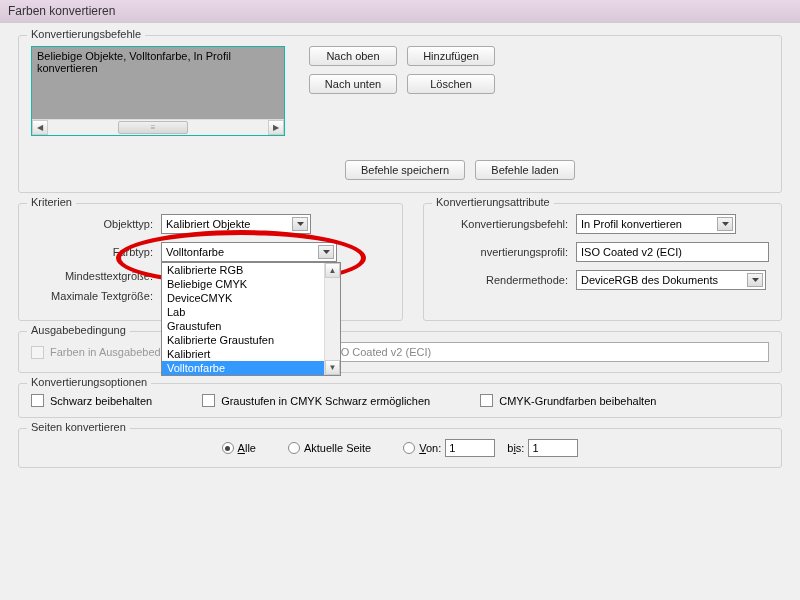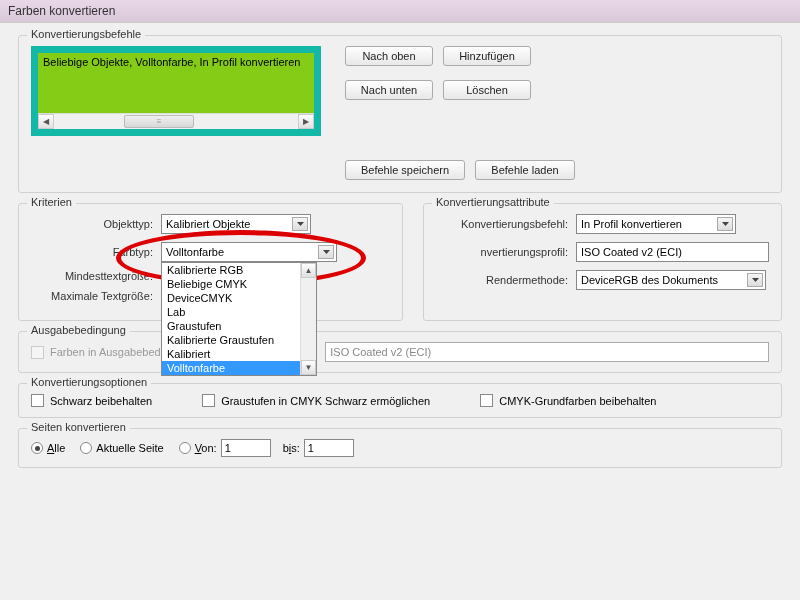--- a/index.html
+++ b/index.html
@@ -1,43 +1,43 @@
 <!DOCTYPE html>
 <html><head>
   <meta charset="utf-8">
   <style>
     * { box-sizing: border-box; margin: 0; padding: 0; font-family: 'Segoe UI', Tahoma, sans-serif; font-size: 11px; }
     body { background: #f0f0f0; width: 800px; height: 600px; overflow: hidden; }
     .titlebar { background: linear-gradient(#e8d8e8, #d8c8d8); padding: 4px 8px; color: #333; font-size: 12px; border-bottom: 1px solid #ccc; }
     .content { padding: 12px 18px; }
     .group { border: 1px solid #d0d0d0; border-radius: 3px; padding: 10px 12px 12px; margin-bottom: 10px; position: relative; }
     .group-label { position: absolute; top: -8px; left: 8px; background: #f0f0f0; padding: 0 4px; color: #333; }
-    .listbox { background: #84cc16; border: 7px solid #14b8a6; width: 290px; height: 90px; padding: 2px; position: relative; }
+    .listbox { background: #a3a3a3; border: 1px solid #14b8a6; width: 254px; height: 90px; padding: 2px; position: relative; }
     .listbox-item { padding: 1px 3px; }
     .listbox-scrolltrack { position: absolute; bottom: 0; left: 0; right: 0; height: 16px; background: #f0f0f0; border-top: 1px solid #ddd; display: flex; align-items: center; }
     .scroll-arrow { width: 16px; height: 15px; background: linear-gradient(#fff,#e0e0e0); border: 1px solid #ccc; display: flex; align-items: center; justify-content: center; font-size: 8px; color: #555; }
     .scroll-thumb { flex: 0 0 auto; width: 70px; height: 13px; background: linear-gradient(#f0f0f0,#d8d8d8); border: 1px solid #bbb; border-radius: 2px; margin-left: 70px; display: flex; align-items: center; justify-content: center; color: #999; font-size: 8px; }
     .btn { background: linear-gradient(#fefefe, #e8e8e8); border: 1px solid #aaa; border-radius: 3px; padding: 3px 10px; min-width: 88px; text-align: center; cursor: pointer; color: #222; }
     .btn-col { display: flex; flex-direction: column; gap: 8px; margin-left: 24px; }
-    .btn-row { display: flex; gap: 10px; margin-bottom: 6px; }
+    .btn-row { display: flex; gap: 10px; }
     .label-right { text-align: right; width: 130px; padding-right: 8px; color: #333; }
     .combo { background: #fff; border: 1px solid #888; height: 20px; display: flex; align-items: center; padding: 0 4px; position: relative; cursor: pointer; }
     .combo .caret { position: absolute; right: 2px; top: 2px; width: 16px; height: 14px; background: linear-gradient(#f5f5f5,#ddd); border: 1px solid #aaa; display: flex; align-items: center; justify-content: center; }
     .caret svg { width: 7px; height: 4px; }
     .textfield { background: #fff; border: 1px solid #888; height: 20px; padding: 0 4px; display: flex; align-items: center; }
     .two-col { display: flex; gap: 20px; }
     .kriterien-row { display: flex; align-items: center; margin-bottom: 8px; position: relative; }
-    .dropdown-list { position: absolute; top: 20px; left: 130px; width: 156px; background: #fff; border: 1px solid #888; z-index: 100; }
+    .dropdown-list { position: absolute; top: 20px; left: 130px; width: 180px; background: #fff; border: 1px solid #888; z-index: 100; }
     .dropdown-list .opt { padding: 1px 5px; cursor: pointer; }
     .dropdown-list .opt.sel { background: #3399ff; color: #fff; }
     .dropdown-list .sb { position: absolute; right: 0; top: 0; bottom: 0; width: 16px; background: #f0f0f0; border-left: 1px solid #ddd; }
     .checkbox-row { display: flex; align-items: center; gap: 6px; }
     .cb { width: 13px; height: 13px; background: #fff; border: 1px solid #888; }
     .cb.disabled { background: #f5f5f5; border-color: #ccc; }
-    .radio-row { display: flex; align-items: center; gap: 15px; }
+    .radio-row { display: flex; align-items: center; gap: 32px; justify-content: center; }
     .radio-item { display: flex; align-items: center; gap: 4px; }
     .rb { width: 12px; height: 12px; border: 1px solid #888; border-radius: 50%; background: #fff; display: flex; align-items: center; justify-content: center; }
     .rb .dot { width: 5px; height: 5px; background: #444; border-radius: 50%; }
     .num-input { background: #fff; border: 1px solid #888; width: 50px; height: 18px; padding: 0 3px; display: flex; align-items: center; }
     .red-circle { position: absolute; width: 250px; height: 56px; border: 5px solid #d00; border-radius: 50%; left: 85px; top: -12px; pointer-events: none; z-index: 50; }
     .disabled-text { color: #999; }
     .readonly-field { background: #fff; border: 1px solid #aaa; height: 20px; padding: 0 4px; display: flex; align-items: center; color: #888; flex: 1; }
     .inline-group { border: 1px solid #d0d0d0; border-radius: 3px; padding: 10px 12px; position: relative; margin-bottom: 10px; }
     .conv-opts { display: flex; gap: 50px; }
     .underline { text-decoration: underline; }

